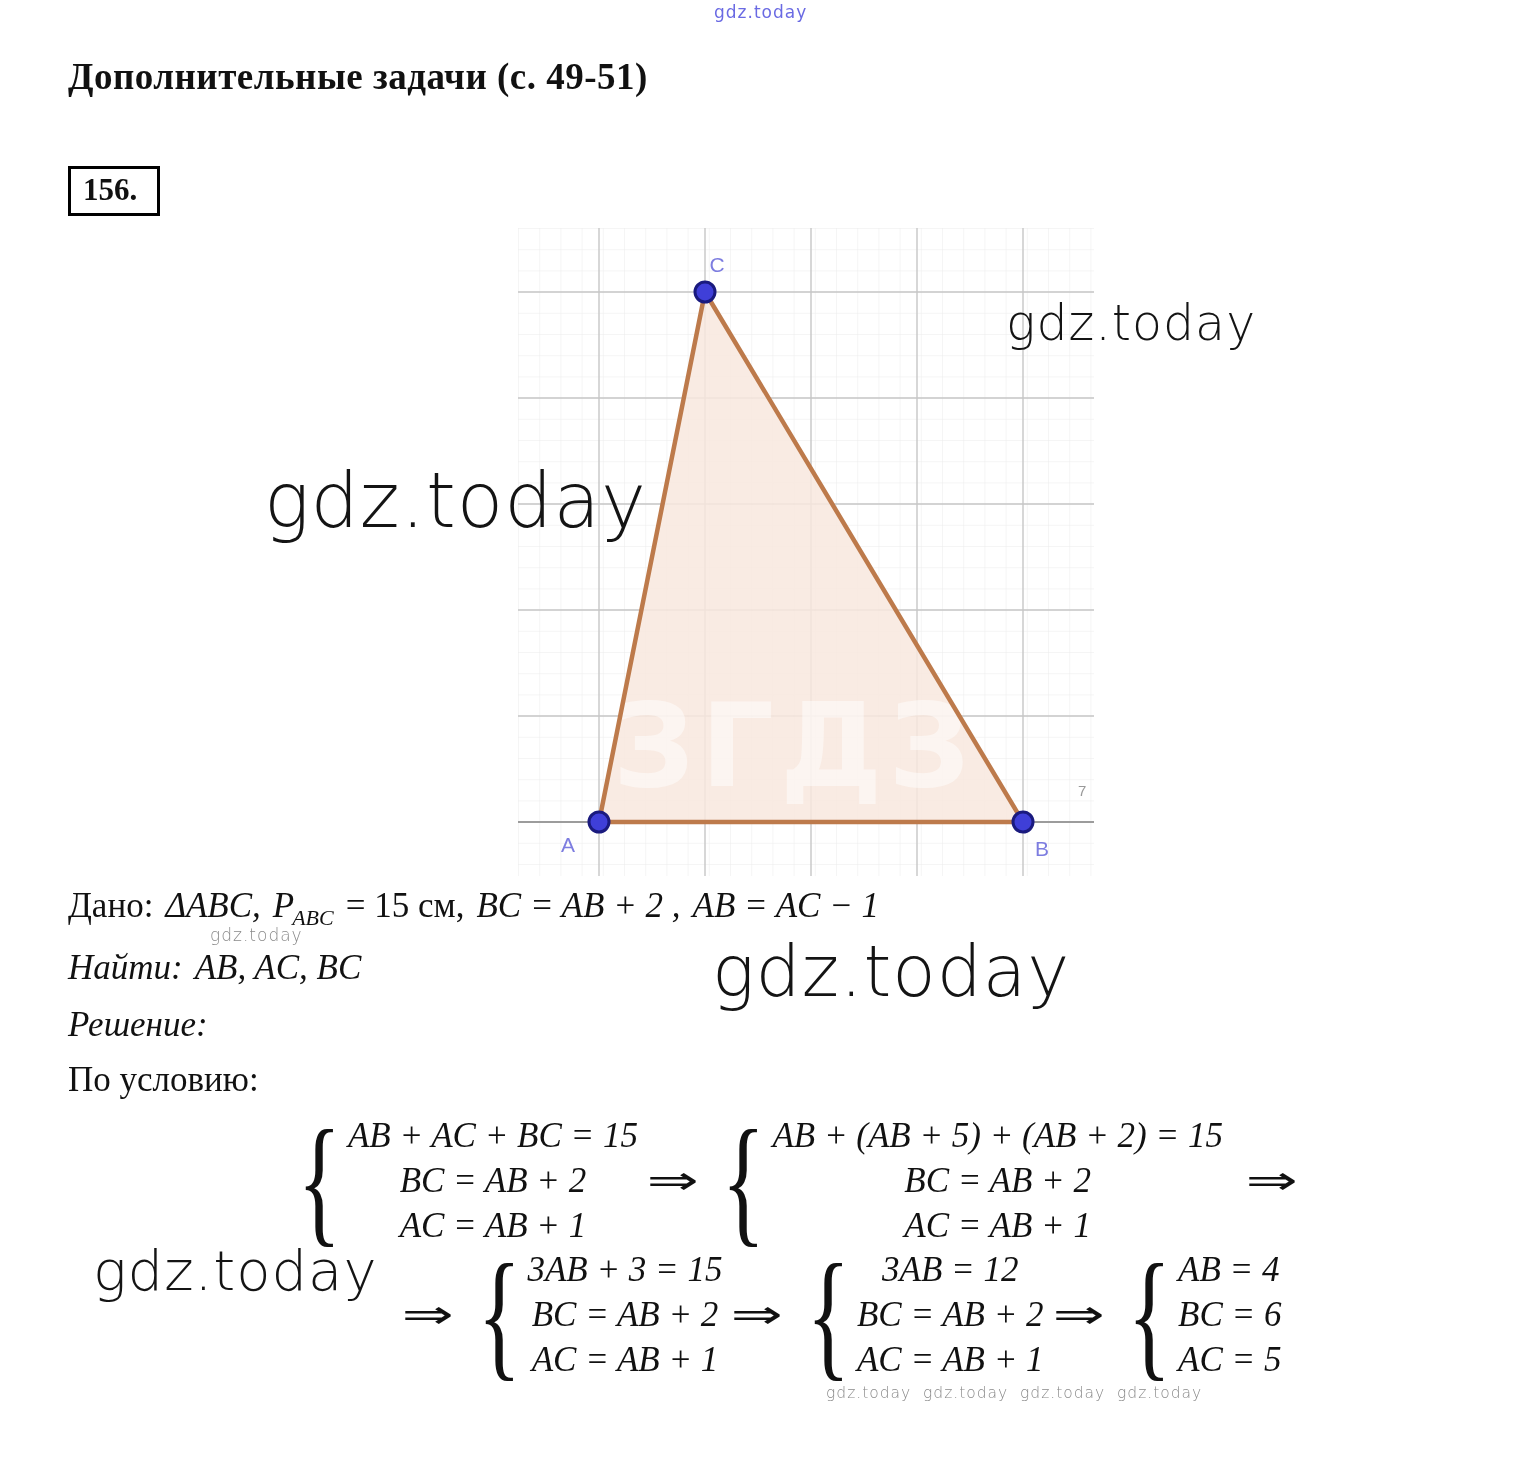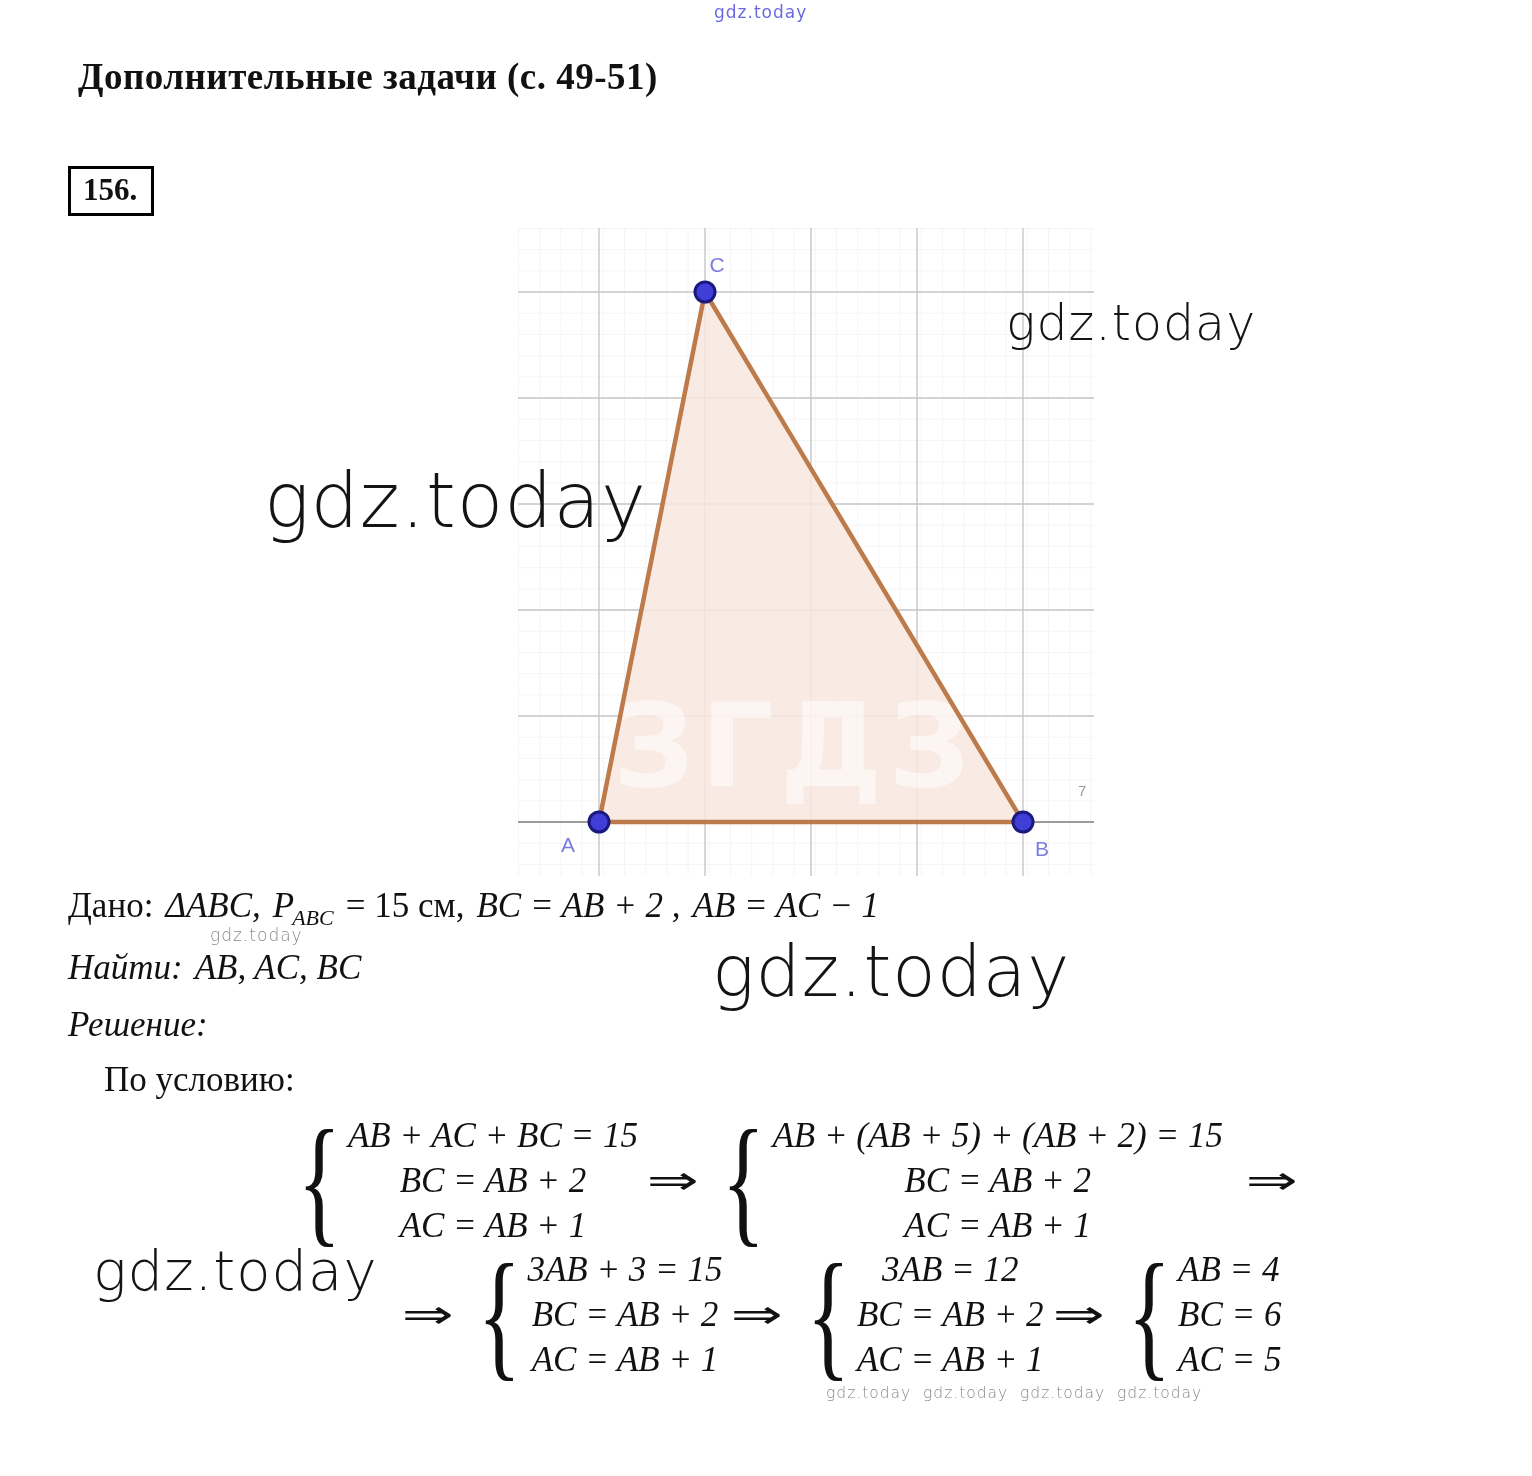--- a/index.html
+++ b/index.html
@@ -11,34 +11,34 @@
       letter-spacing:1px;white-space:nowrap;}
   .wm-top{left:714px;top:2px;font-size:17px;color:#5a5ae0;font-weight:400;opacity:.9;}
   .wm-fig-left{left:264px;top:456px;font-size:76px;}
   .wm-fig-right{left:1006px;top:295px;font-size:49px;}
   .wm-under-dano{left:210px;top:925px;font-size:17px;color:#8a8a8a;}
   .wm-mid-right{left:712px;top:930px;font-size:71px;}
   .wm-row2-left{left:93px;top:1238px;font-size:56px;}
   .wm-bottom{top:1384px;font-size:15.5px;color:#8a8a8a;}
 
   
-  .title{position:absolute;left:78px;top:55px;font-size:37px;font-weight:bold;letter-spacing:.5px;}
-  .numbox{position:absolute;left:68px;top:166px;border:3.5px solid #000;padding:3px 14px 5px 12px;
+  .title{position:absolute;left:68px;top:55px;font-size:37px;font-weight:bold;letter-spacing:.5px;}
+  .numbox{position:absolute;left:68px;top:166px;border:3.5px solid #000;padding:3px 20px 5px 12px;
           font-size:31px;font-weight:bold;}
 
   
   .figure{position:absolute;left:518px;top:228px;width:576px;height:648px;}
 
   
   .tline{position:absolute;left:68px;font-size:35px;white-space:nowrap;}
   .it{font-style:italic;}
   .dano{top:886px;}
   .find{top:948px;}
   .resh{top:1005px;}
-  .cond{top:1060px;margin-left:36px;}
+  .cond{top:1060px;}
   .answer{top:1385px;}
   .tline > span{margin-right:12px;}
   .psub{font-style:italic;font-size:22px;position:relative;top:8px;left:-2px;margin-right:4px;}
 
   
   .sysrow{position:absolute;display:flex;align-items:center;}
   .row1{left:283px;top:1104px;}
   .row2{left:393px;top:1238px;}
   .system{display:flex;align-items:center;}
   .brace{font-family:"Liberation Serif",serif;font-size:152px;line-height:1;font-weight:400;

